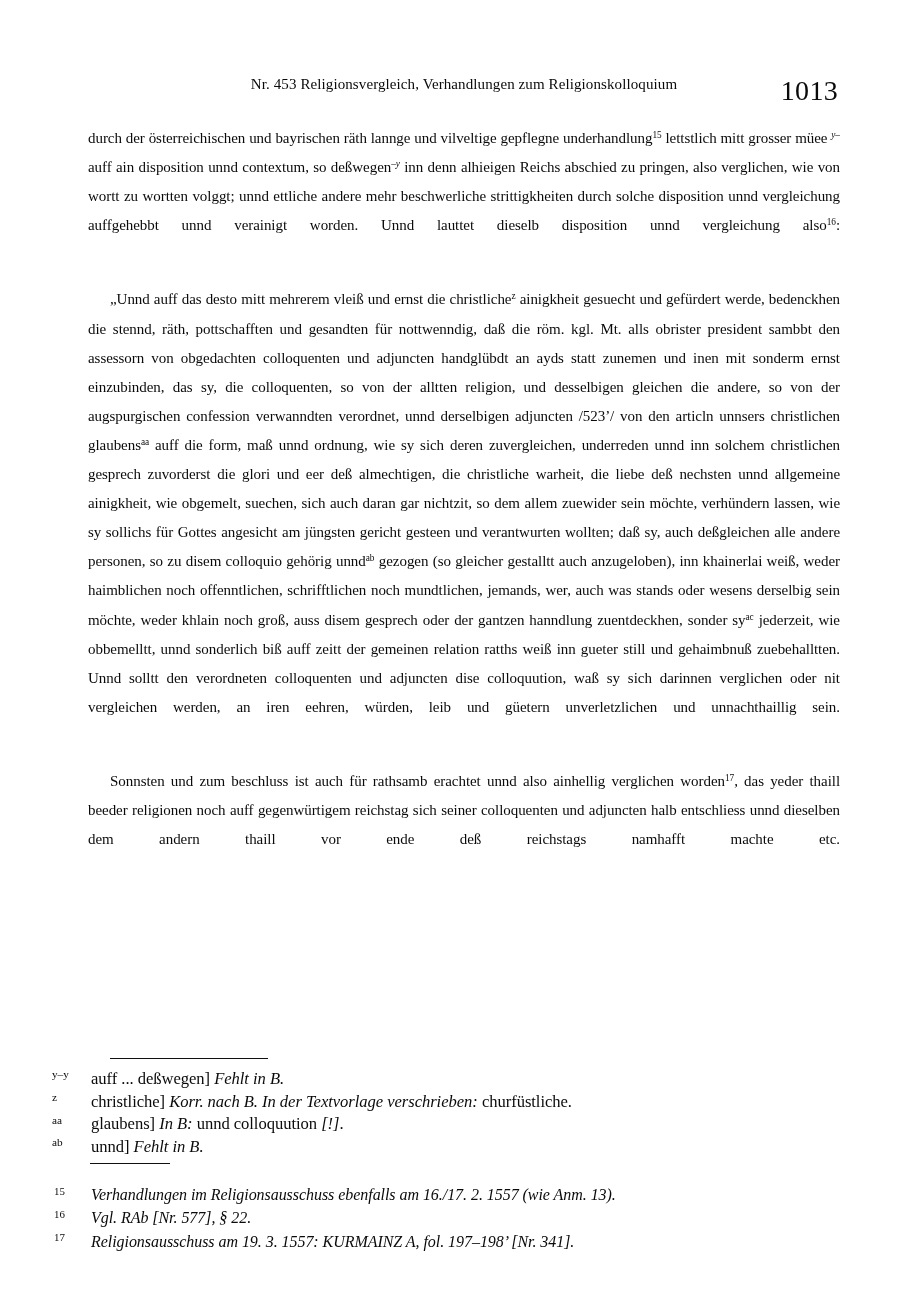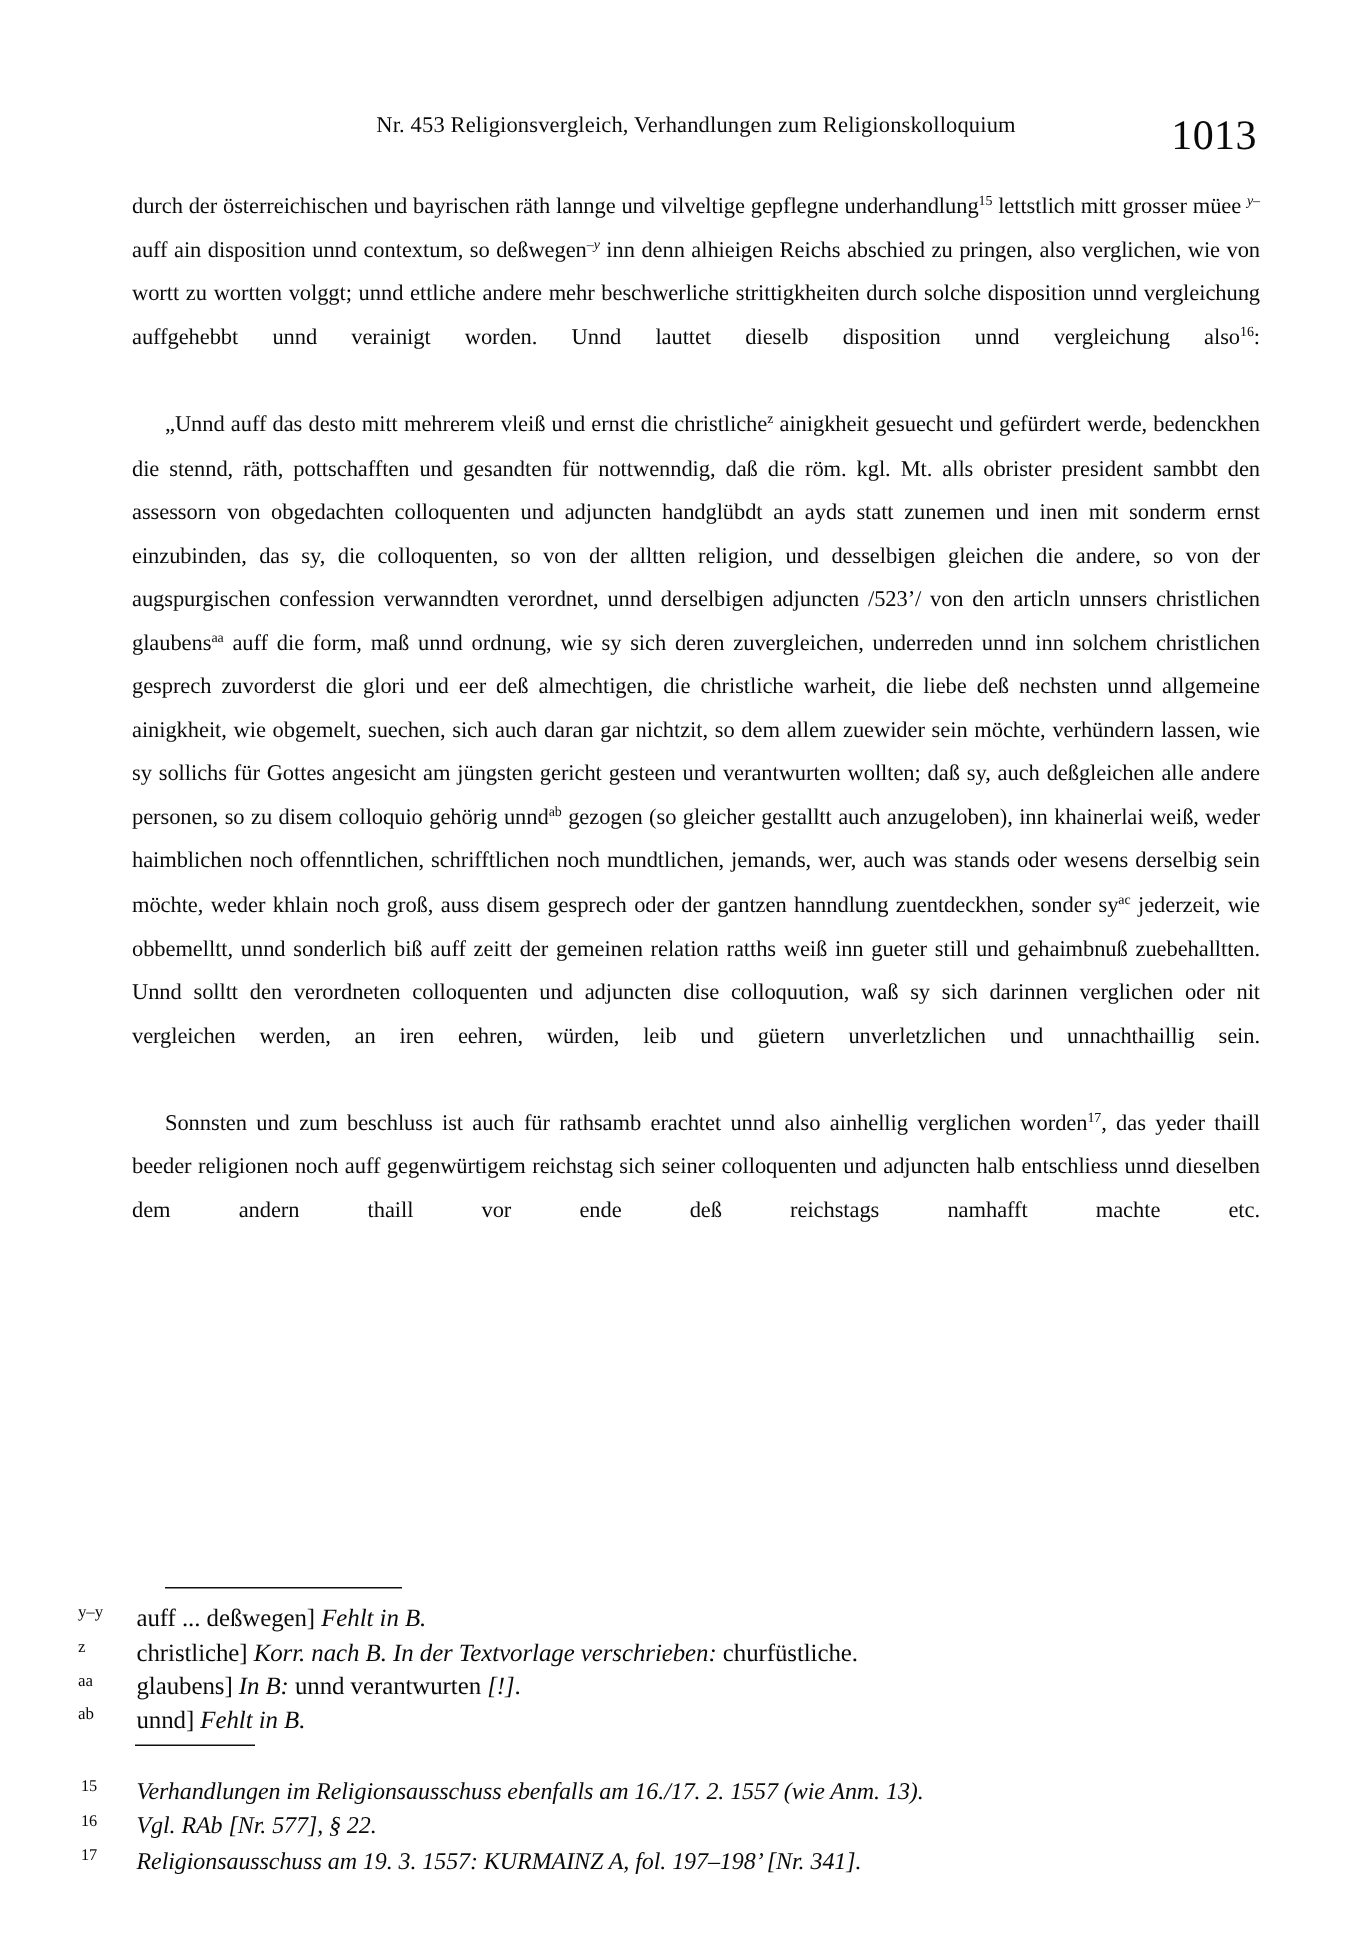--- a/index.html
+++ b/index.html
@@ -59,20 +59,21 @@
     margin: 0;
     font-size: 15px;
     line-height: 29.1px;
     text-align: justify;
     text-justify: inter-word;
     hyphens: manual;
     letter-spacing: -0.05px;
   }
   p.body.indent {
     text-indent: 22px;
+    margin-top: 16px;
   }
   
   p.body::after {
     content: "";
     display: inline-block;
     width: 100%;
   }
   sup {
     font-size: 0.62em;
     line-height: 0;
@@ -154,21 +155,21 @@
 
     <p class="body indent"><span>Sonnsten und zum beschluss ist auch für rathsamb erachtet unnd also ainhellig verglichen worden</span><sup>17</sup><span>, das yeder thaill beeder religionen noch auff gegenwürtigem reichstag sich seiner colloquenten und adjuncten halb entschliess unnd dieselben dem andern thaill vor ende deß reichstags namhafft machte etc.</span></p>
 
   </div>
 
   <div class="apparatus">
     <hr class="fn-rule lettered">
     <ul class="fn-list" id="lettered-list">
         <li class="fn"><span class="marker">y–y</span><span class="lemma">auff ... deßwegen]</span><i> Fehlt in B.</i></li>
         <li class="fn"><span class="marker">z</span><span class="lemma">christliche]</span><i> Korr. nach B. In der Textvorlage verschrieben:</i><span> churfüstliche.</span></li>
-        <li class="fn"><span class="marker">aa</span><span class="lemma">glaubens]</span><i> In B:</i><span> unnd verantwurten </span><i>[!]</i><span>.</span></li>
+        <li class="fn"><span class="marker">aa</span><span class="lemma">glaubens]</span><i> In B:</i><span> unnd colloquution </span><i>[!]</i><span>.</span></li>
         <li class="fn"><span class="marker">ab</span><span class="lemma">unnd]</span><i> Fehlt in B.</i></li>
       </ul>
   </div>
 
   <div class="numrule-holder">
     <hr class="fn-rule numbered">
   </div>
   <div class="apparatus-numbered">
     <ul class="fn-list" id="numbered-list">
         <li class="fn"><span class="marker num" style="font-style: normal;">15</span><span>Verhandlungen im Religionsausschuss ebenfalls am 16./17. 2. 1557 (wie Anm. 13).</span></li>

